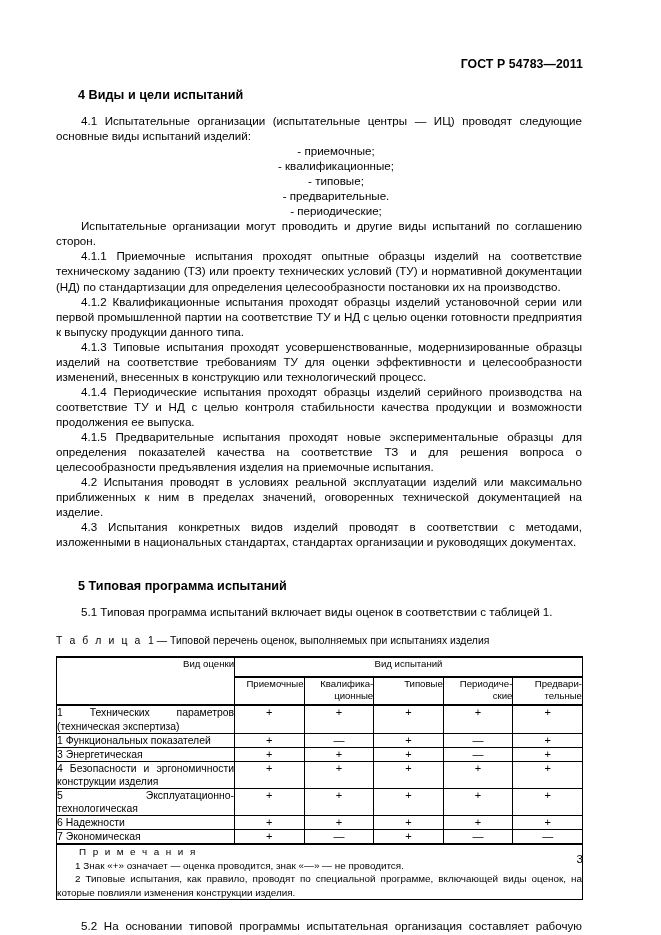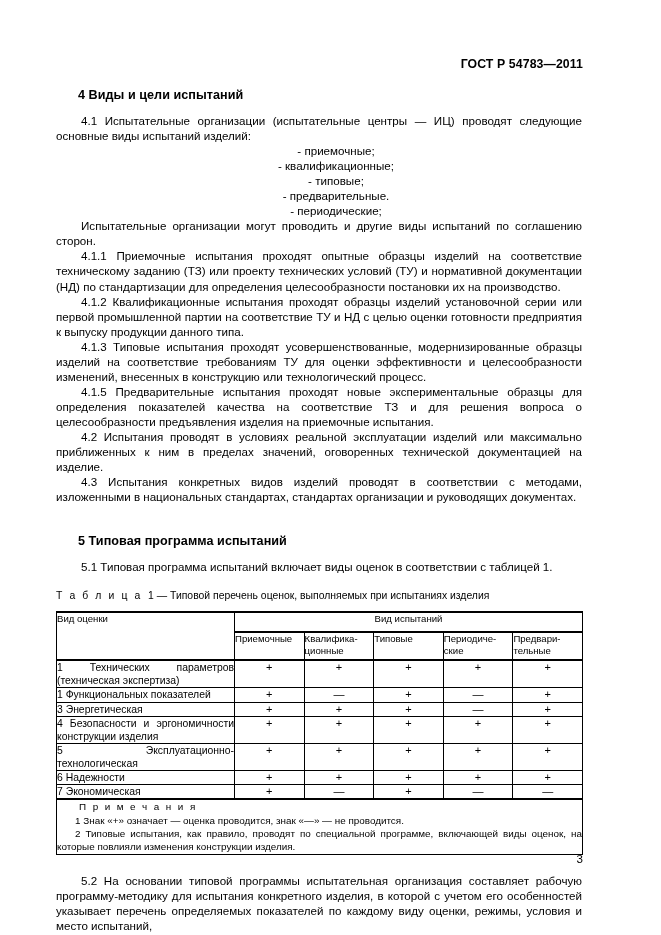--- a/index.html
+++ b/index.html
@@ -105,21 +105,21 @@
   .th-outer {
     border-top-width: 2px !important;
   }
   .col-vid   { width: 178px; }
   .col-mark  { width: 69.6px; }
 
   th.hcell {
     font-weight: normal;
     font-size: 9.6px;
     line-height: 11.6px;
-    text-align: left;
+    text-align: right;
     vertical-align: middle;
     padding: 4px 3px;
   }
   th.hcell.tall {
     height: 46px;
   }
   th.hgroup {
     font-weight: normal;
     font-size: 9.6px;
     text-align: center;
@@ -194,20 +194,21 @@
       <li>- квалификационные;</li>
       <li>- типовые;</li>
       <li>- предварительные.</li>
       <li>- периодические;</li>
     </ul>
 
     <p class="para">Испытательные организации могут проводить и другие виды испытаний по соглашению сторон.</p>
     <p class="para">4.1.1 Приемочные испытания проходят опытные образцы изделий на соответствие техническому заданию (ТЗ) или проекту технических условий (ТУ) и нормативной документации (НД) по стандартизации для определения целесообразности постановки их на производство.</p>
     <p class="para">4.1.2 Квалификационные испытания проходят образцы изделий установочной серии или первой промышленной партии на соответствие ТУ и НД с целью оценки готовности предприятия к выпуску продукции данного типа.</p>
     <p class="para">4.1.3 Типовые испытания проходят усовершенствованные, модернизированные образцы изделий на соответствие требованиям ТУ для оценки эффективности и целесообразности изменений, внесенных в конструкцию или технологический процесс.</p>
+    <p class="para">4.1.4 Периодические испытания проходят образцы изделий серийного производства на соответствие ТУ и НД с целью контроля стабильности качества продукции и возможности продолжения ее выпуска.</p>
     <p class="para">4.1.5 Предварительные испытания проходят новые экспериментальные образцы для определения показателей качества на соответствие ТЗ и для решения вопроса о целесообразности предъявления изделия на приемочные испытания.</p>
     <p class="para">4.2 Испытания проводят в условиях реальной эксплуатации изделий или максимально приближенных к ним в пределах значений, оговоренных технической документацией на изделие.</p>
     <p class="para">4.3 Испытания конкретных видов изделий проводят в соответствии с методами, изложенными в национальных стандартах, стандартах организации и руководящих документах.</p>
 
     <h2 class="section-title second">5 Типовая программа испытаний</h2>
 
     <p class="para">5.1 Типовая программа испытаний включает виды оценок в соответствии с таблицей 1.</p>
 
     <p class="tbl-caption">
       <span class="spaced">Т а б л и ц а</span><span>&nbsp; </span><span>1</span><span>&nbsp;</span><span>— Типовой перечень оценок, выполняемых при испытаниях изделия</span>

